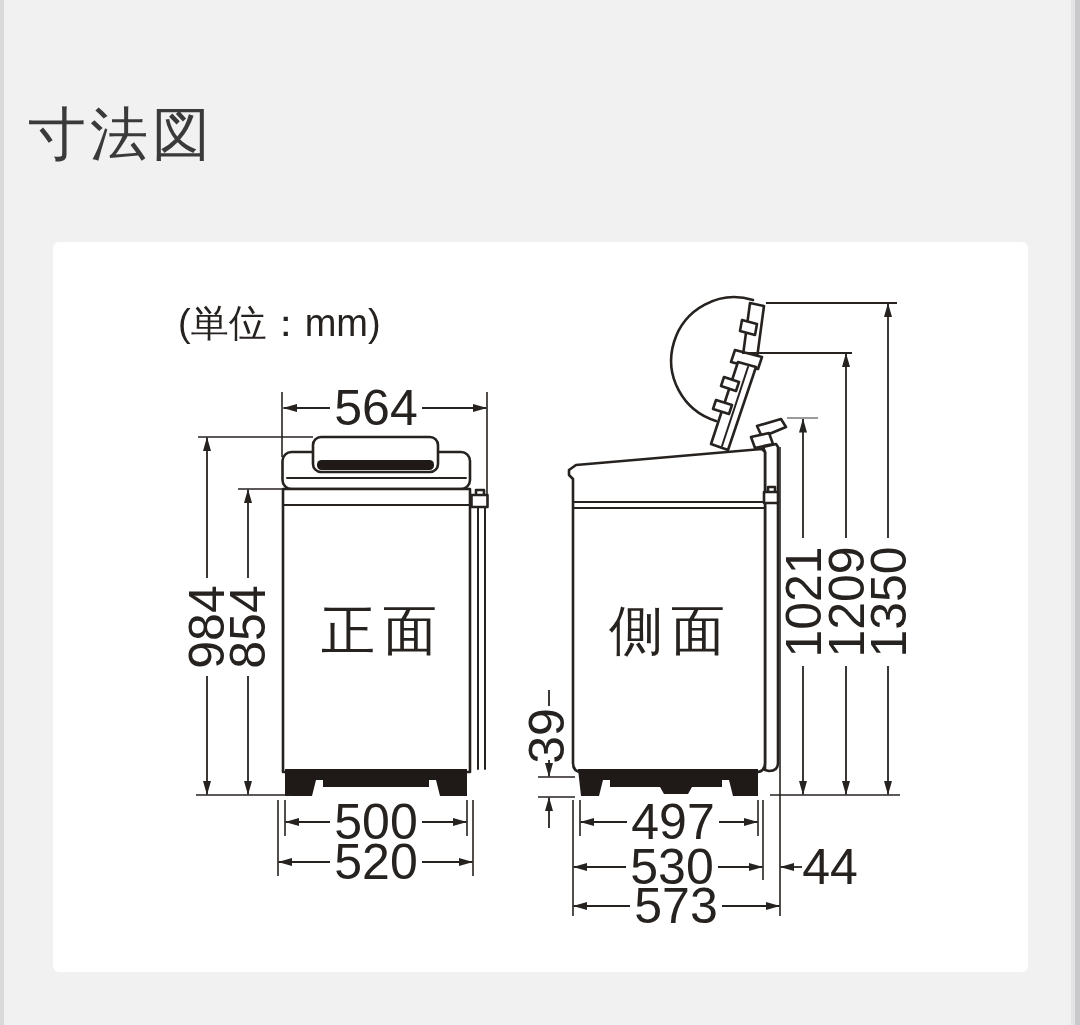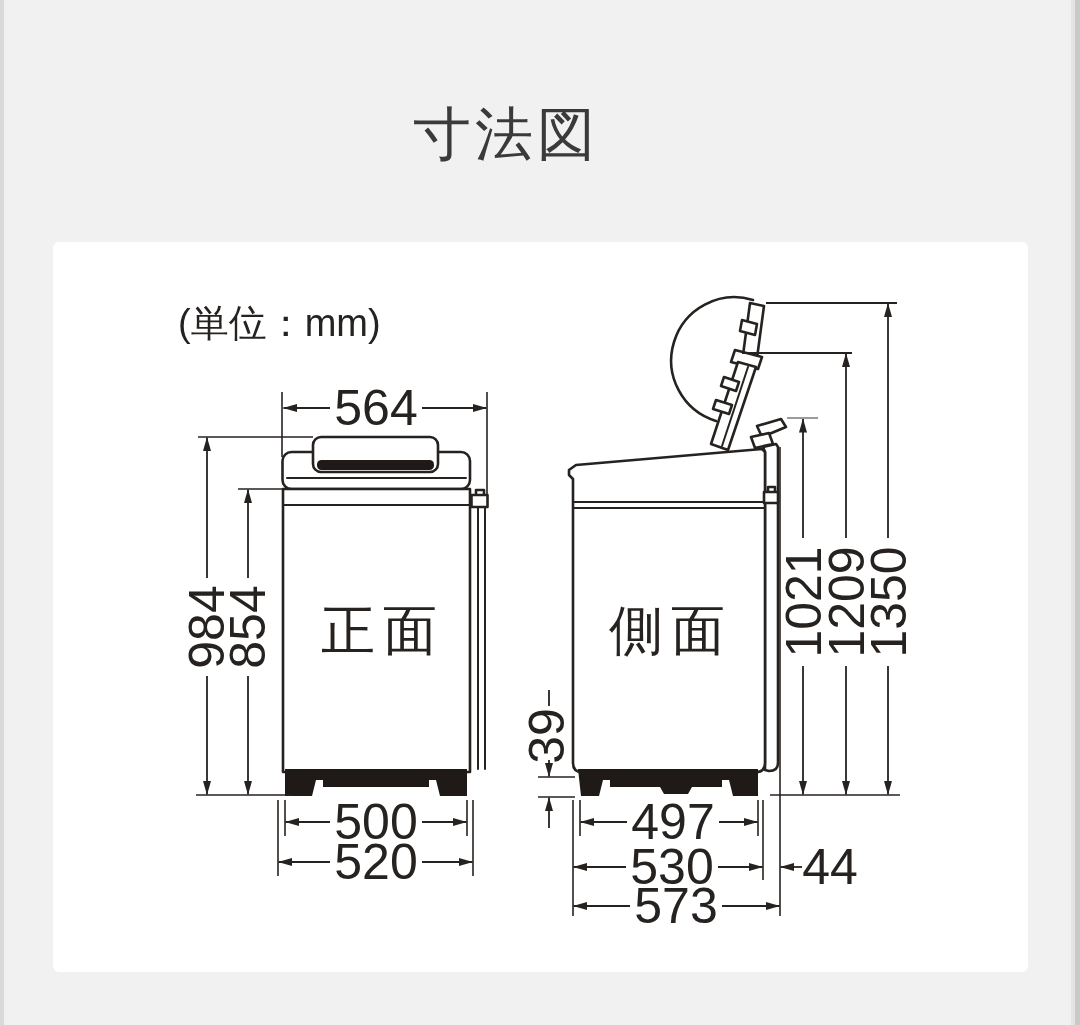--- a/index.html
+++ b/index.html
@@ -8,21 +8,21 @@
     font-family:"Liberation Sans","DejaVu Sans",sans-serif;
     background:#f1f1f2;
     position:relative;
     overflow:hidden;
   }
   .edge-strip-left  { position:absolute; left:0; top:0; width:4px; height:1025px; background:#d9d9da; }
   .edge-strip-right { position:absolute; right:0; top:0; width:9px; height:1025px;
                       background:linear-gradient(to right,#e4e4e5 0 4px,#c9c9cb 4px 9px); }
   .page-title {
     position:absolute; left:0; top:96px; width:984px;
-    text-align:center; font-size:58px; font-weight:500;
+    font-size:58px; font-weight:500;
     letter-spacing:4px; color:#3a3a3a;padding-left:28px;
   }
   .card {
     position:absolute; left:53px; top:242px; width:975px; height:730px;
     background:#ffffff; border-radius:6px;
   }
   svg.diagram { position:absolute; left:0; top:0; width:1080px; height:1025px; }
 
   
   .ol  { fill:none; stroke:#262220; stroke-width:2.6; stroke-linejoin:round; stroke-linecap:round; }

